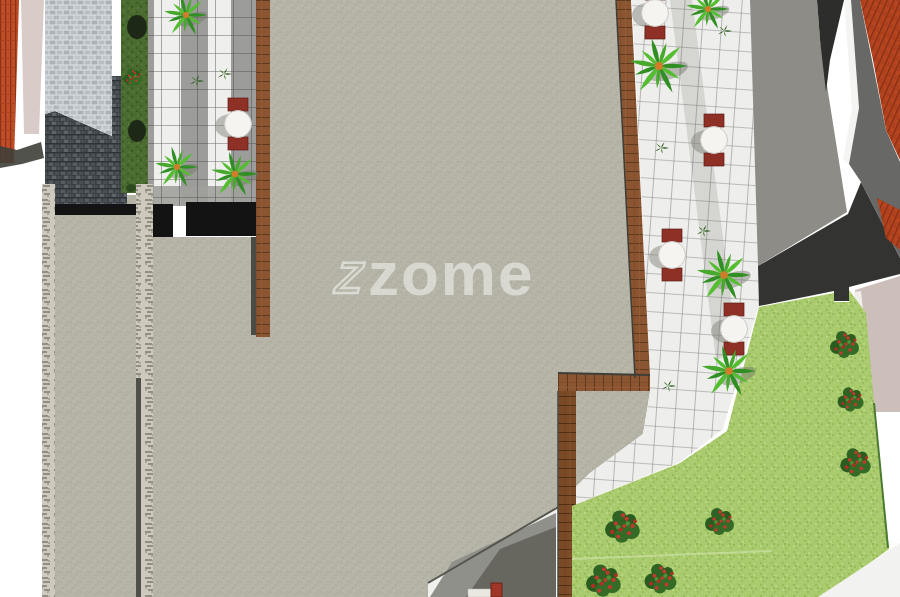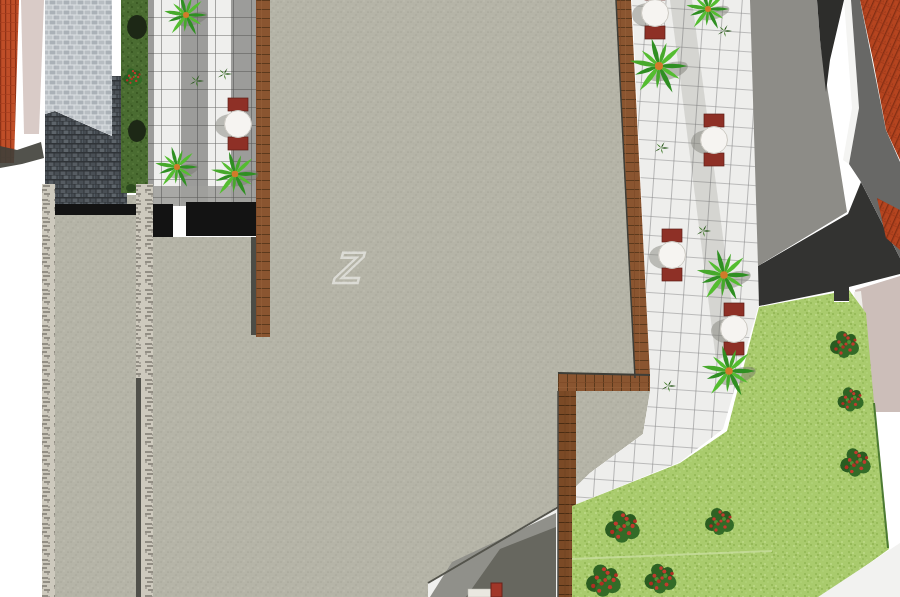--- a/index.html
+++ b/index.html
@@ -288,14 +288,15 @@
         <use transform="translate(856 462) scale(1.05)" href="#sym-bush" xlink:href="#sym-bush"></use>
         <use transform="translate(720 521) scale(1)" href="#sym-bush" xlink:href="#sym-bush"></use>
         <use transform="translate(623 526) scale(1.2)" href="#sym-bush" xlink:href="#sym-bush"></use>
         <use transform="translate(604 580) scale(1.2)" href="#sym-bush" xlink:href="#sym-bush"></use>
         <use transform="translate(661 578) scale(1.1)" href="#sym-bush" xlink:href="#sym-bush"></use>
       </g>
 </svg>
 
   <div class="watermark">
     <span class="wm-glyph">Z</span>
+    <span class="wm-text">zome</span>
   </div>
 </div>
 
 </body></html>

